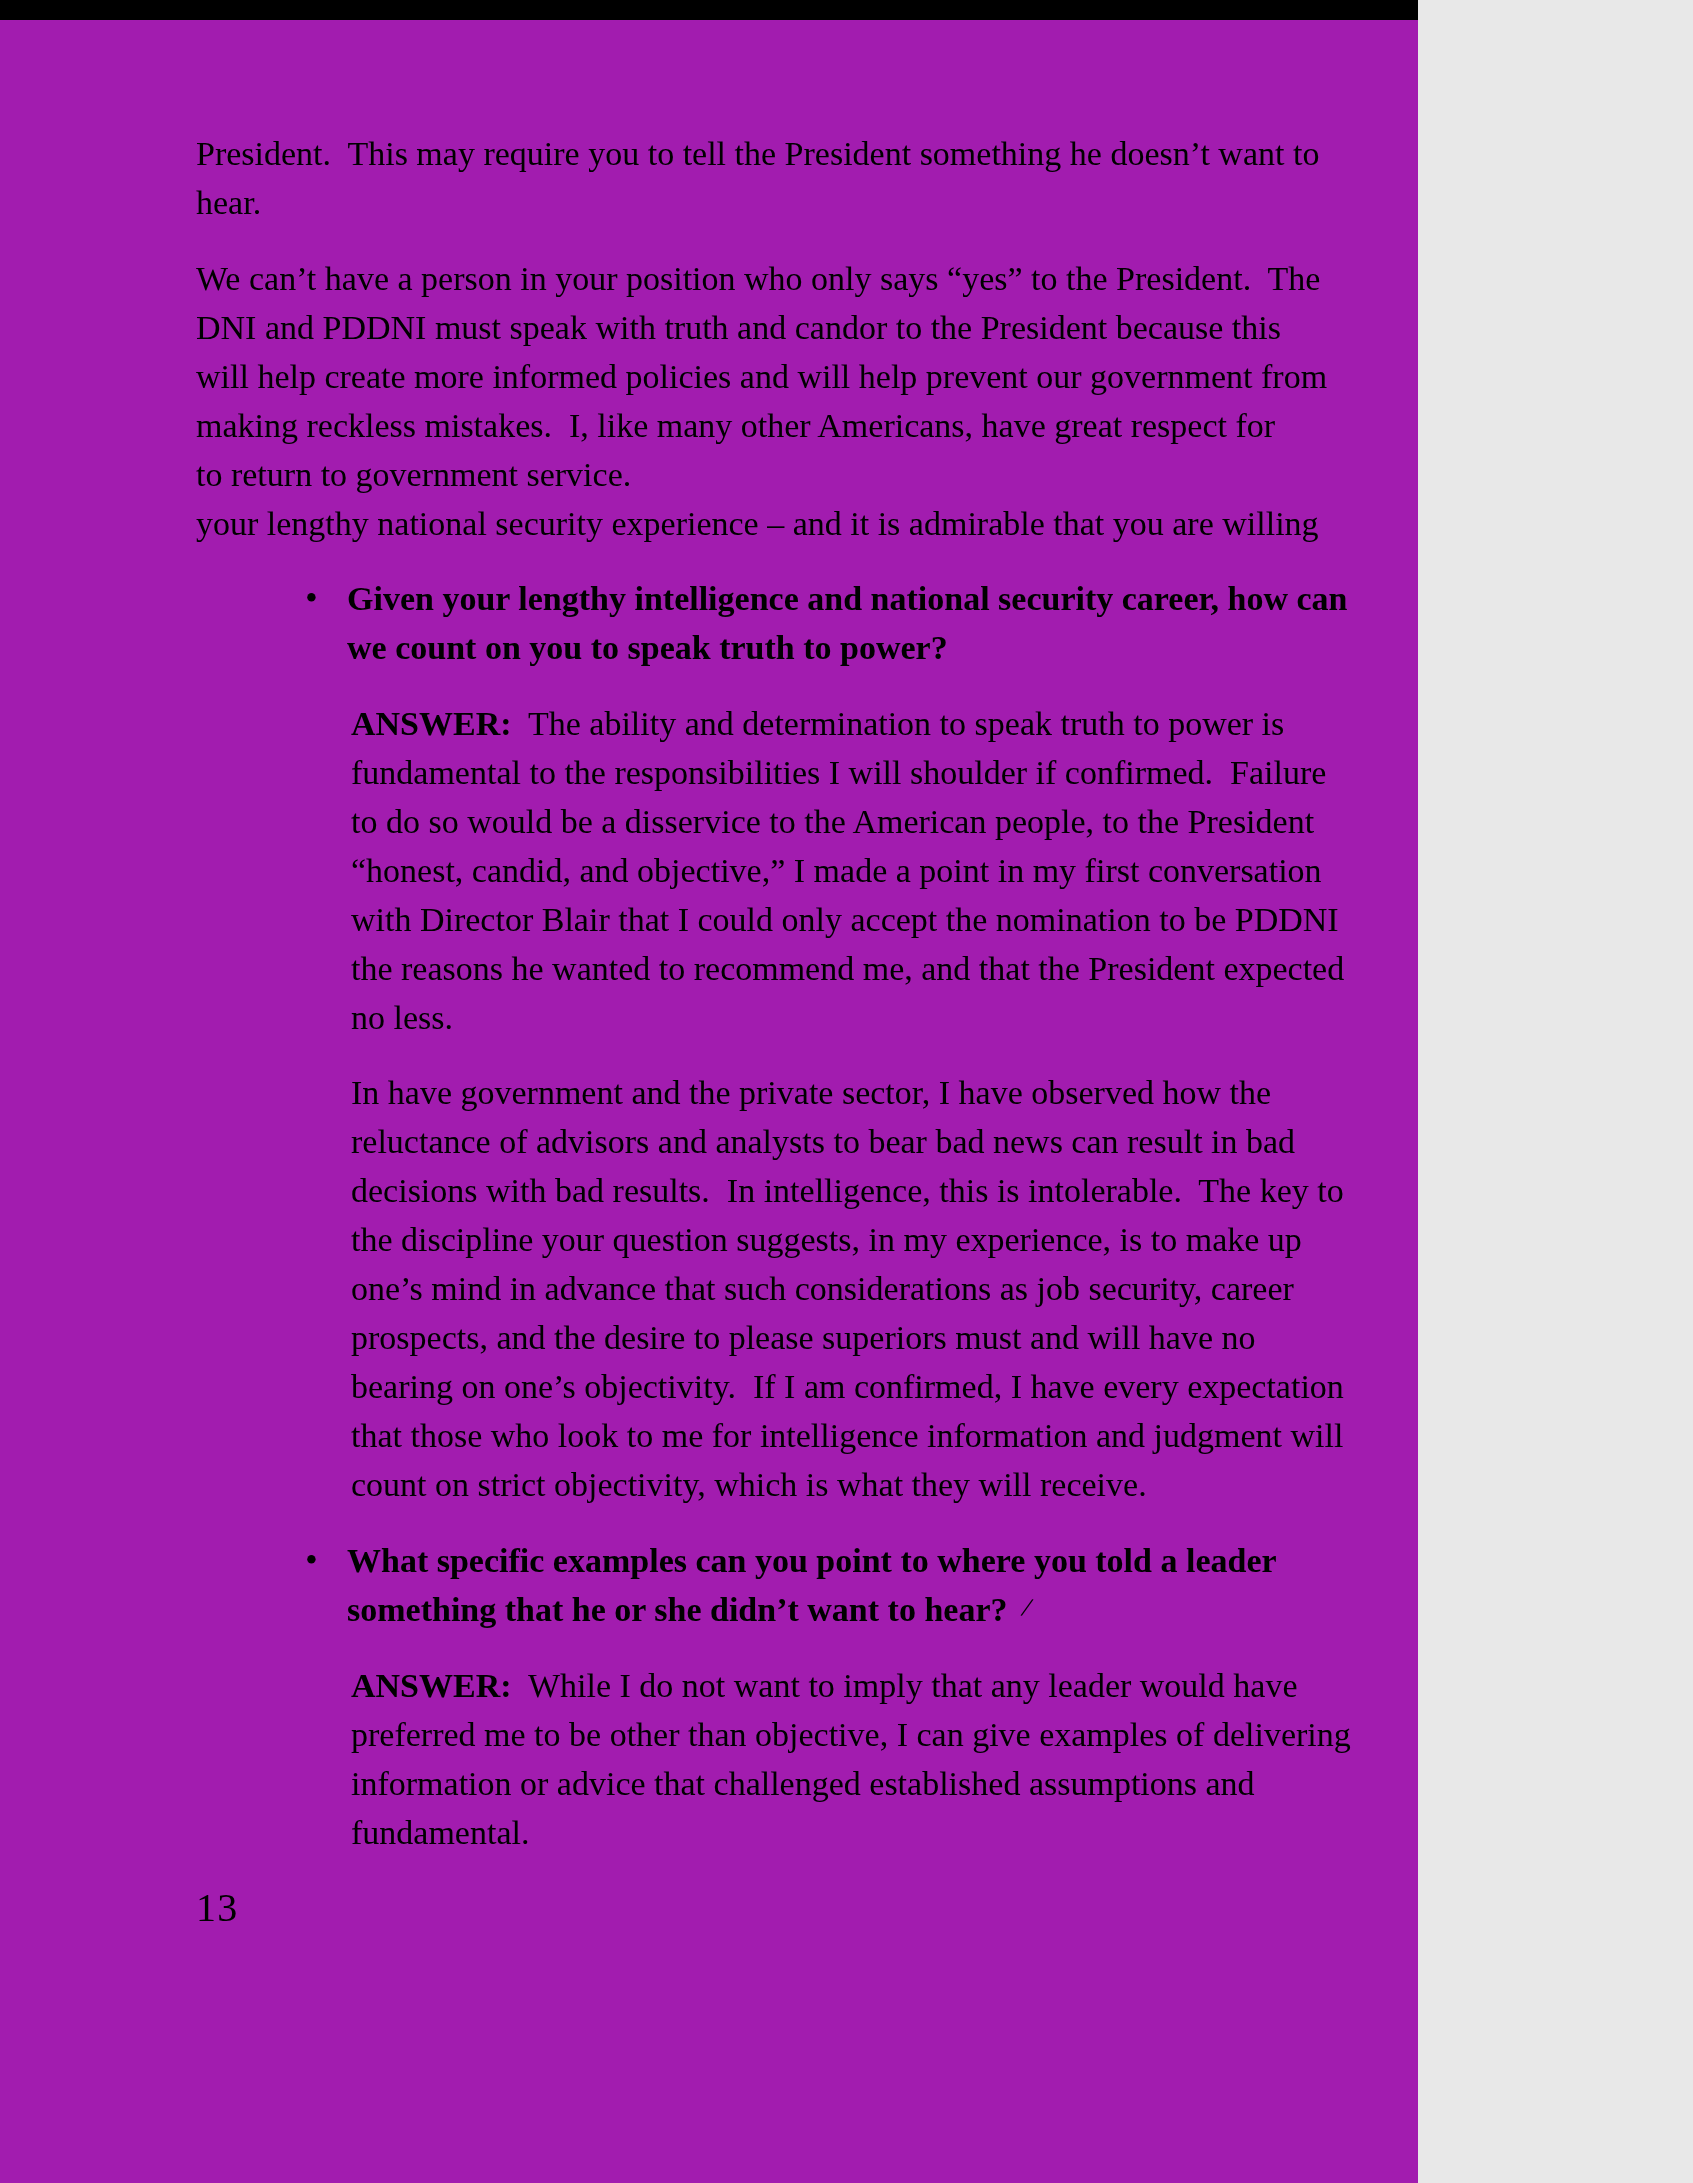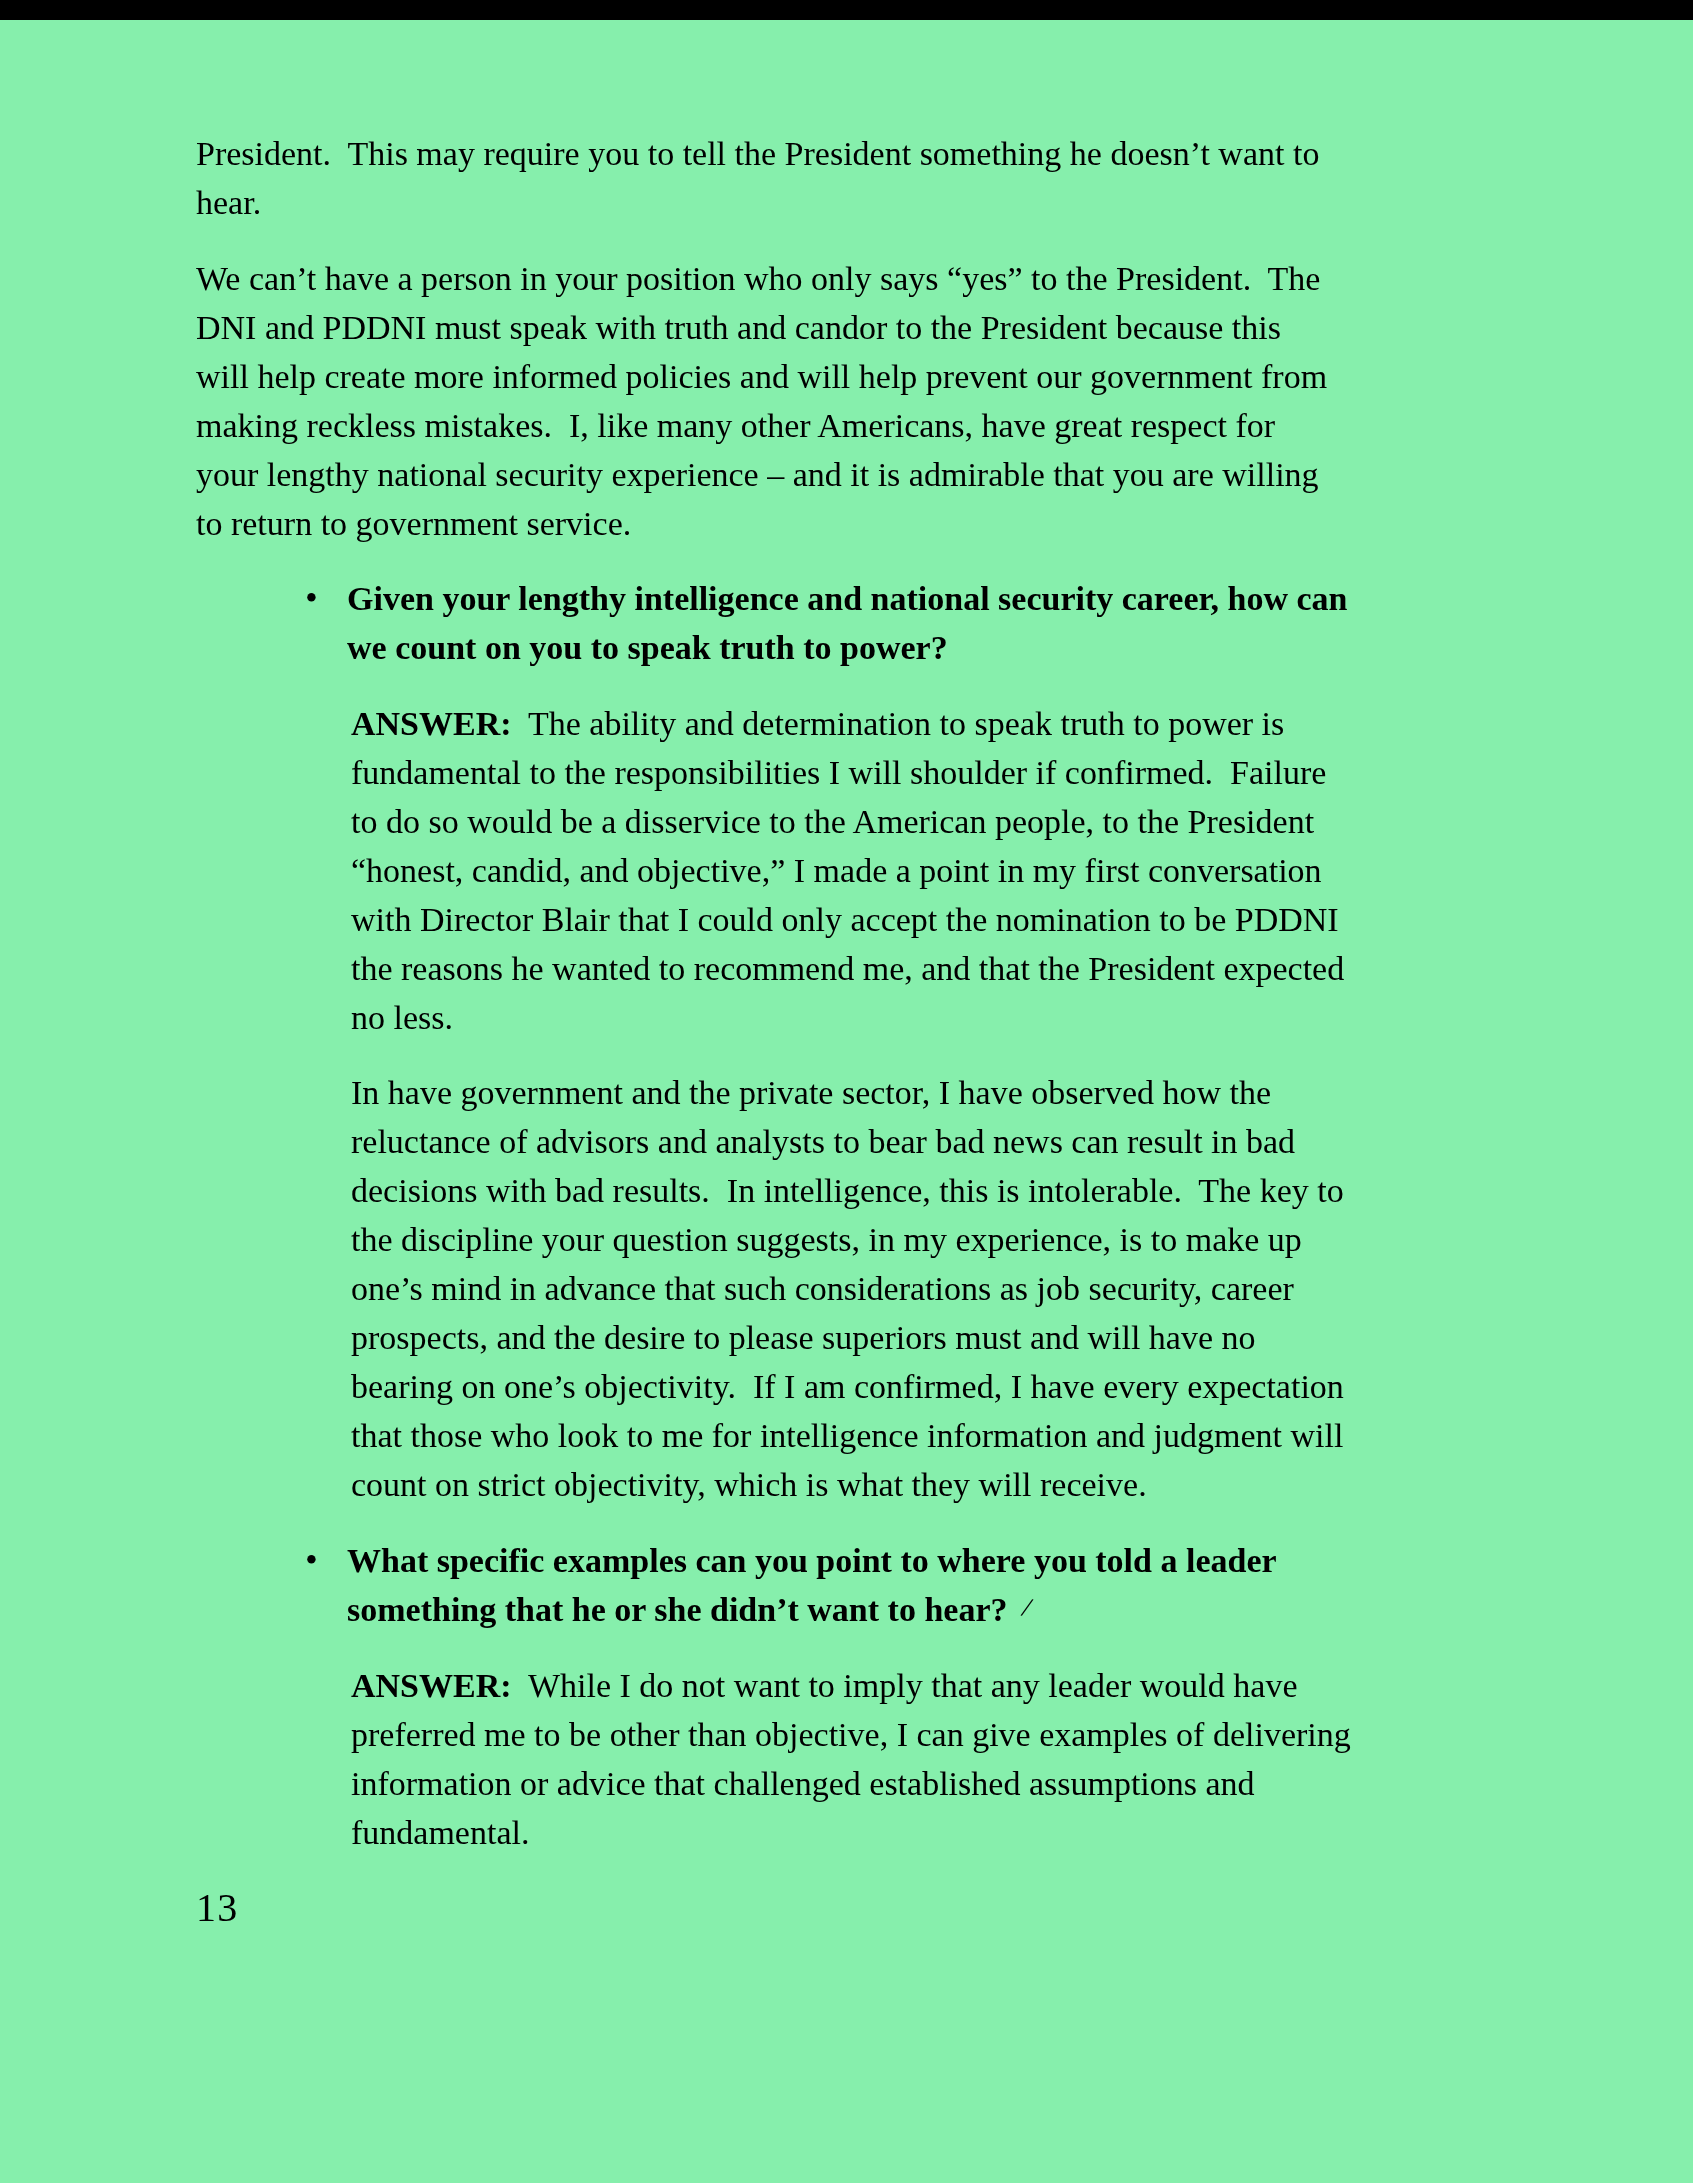--- a/index.html
+++ b/index.html
@@ -1,20 +1,20 @@
 <!DOCTYPE html>
 <html style="font-size:10.6px"><head>
 <meta charset="utf-8">
 <style>
   html, body { margin: 0; padding: 0; background: #e8e8e8; }
   .page {
     position: relative;
-    width: 1693px;
+    width: 1418px;
     height: 2183px;
-    background: #86efac;
+    background: #a21caf;
     color: #000000;
     font-family: "Liberation Serif", "DejaVu Serif", serif;
     overflow: hidden;
   }
   .top-bar {
     position: absolute;
     left: 0; top: 0;
     width: 100%; height: 20px;
     background: #000000;
   }
@@ -61,22 +61,22 @@
   <div class="content" id="doc-content">
       <div class="block paragraph">
         <div class="line">President.  This may require you to tell the President something he doesn’t want to</div>
         <div class="line">hear.</div>
       </div>
       <div class="block paragraph">
         <div class="line">We can’t have a person in your position who only says “yes” to the President.  The</div>
         <div class="line">DNI and PDDNI must speak with truth and candor to the President because this</div>
         <div class="line">will help create more informed policies and will help prevent our government from</div>
         <div class="line">making reckless mistakes.  I, like many other Americans, have great respect for</div>
+        <div class="line">to return to government service.</div>
         <div class="line">your lengthy national security experience – and it is admirable that you are willing</div>
-        <div class="line">to return to government service.</div>
       </div>
       <div class="block question">
         <span class="bullet-marker">•</span>
         <div class="line">Given your lengthy intelligence and national security career, how can</div>
         <div class="line">we count on you to speak truth to power?</div>
       </div>
       <div class="block answer">
         <div class="line"><span class="lead">ANSWER:</span>  The ability and determination to speak truth to power is</div>
         <div class="line">fundamental to the responsibilities I will shoulder if confirmed.  Failure</div>
         <div class="line">to do so would be a disservice to the American people, to the President</div>

